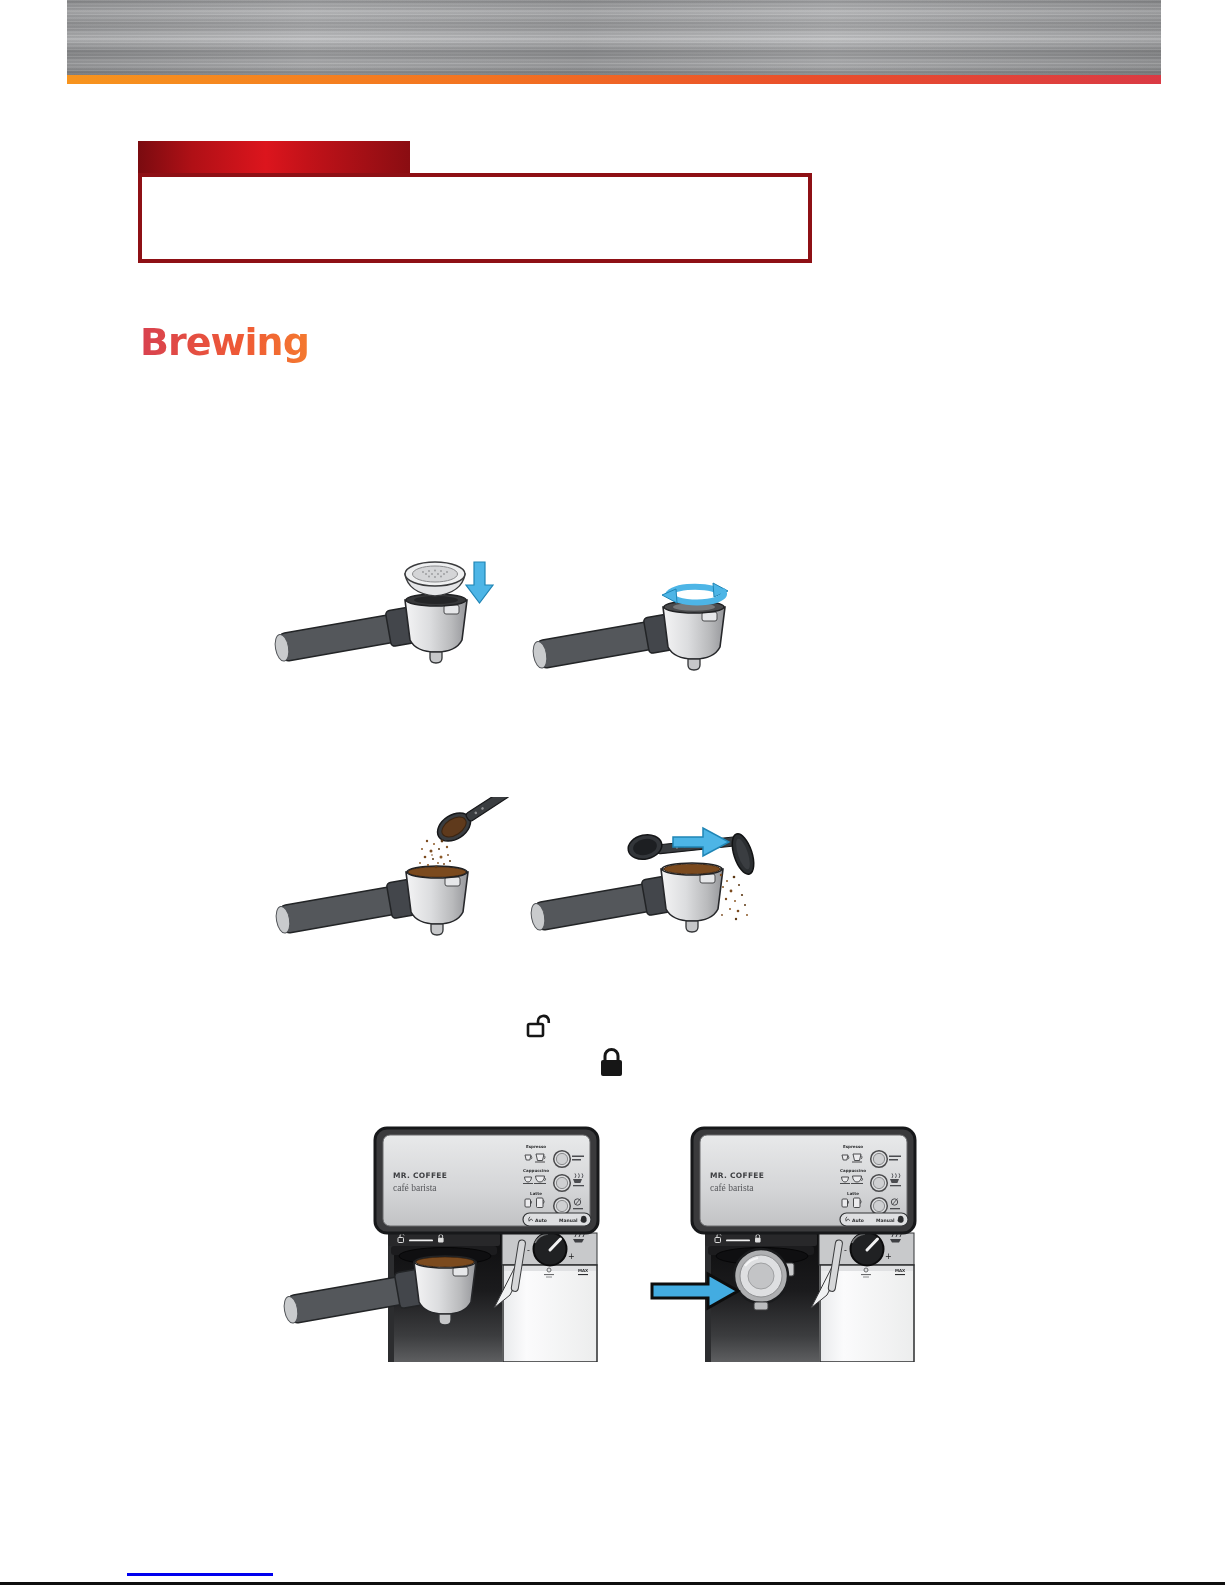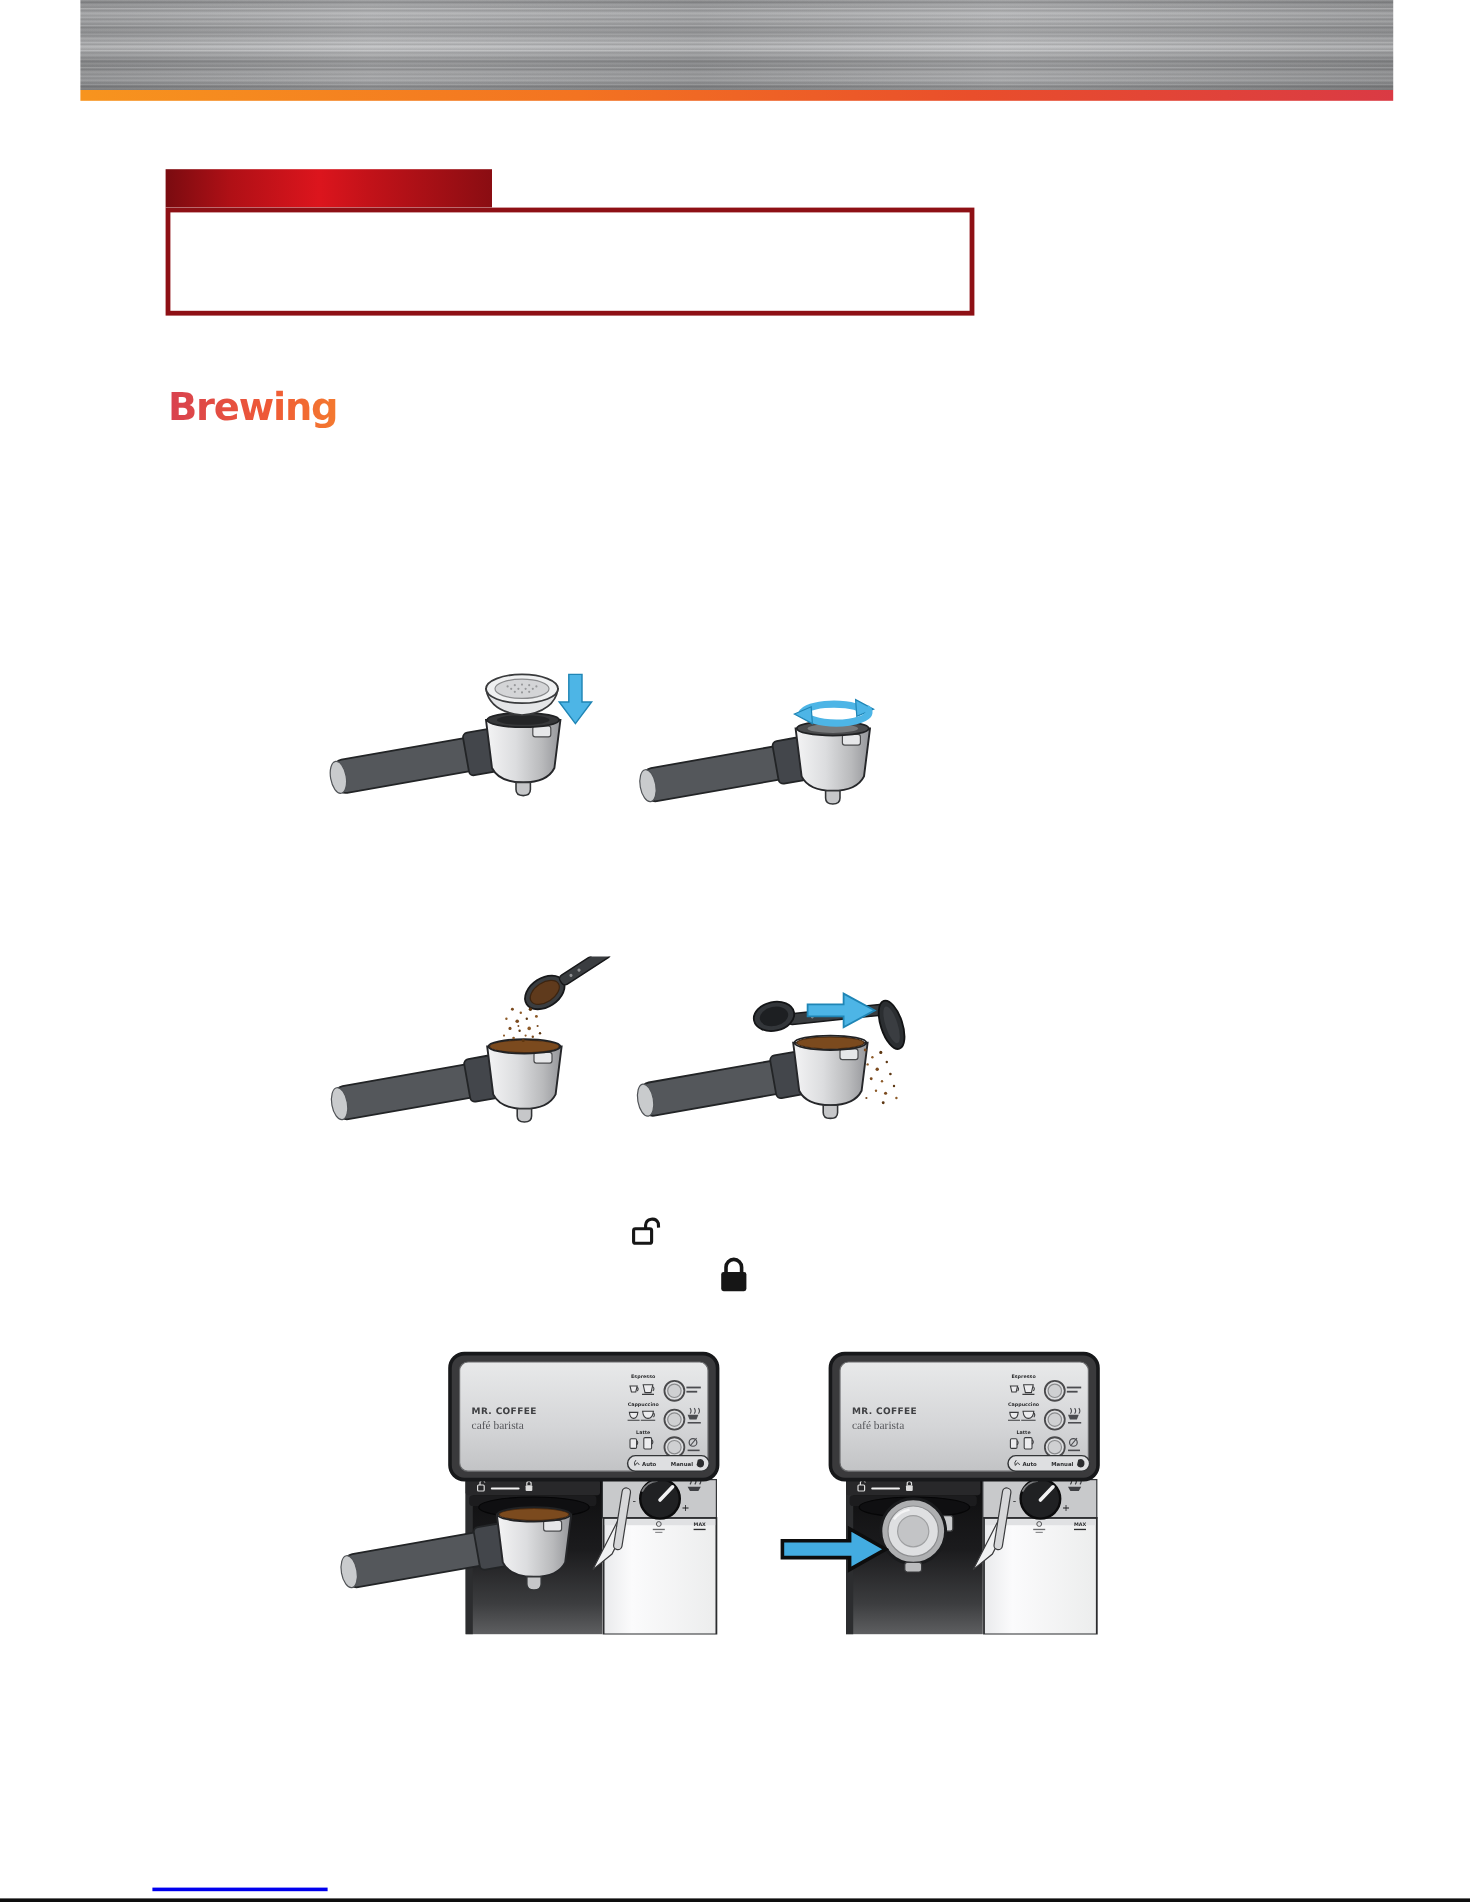--- a/index.html
+++ b/index.html
@@ -27,21 +27,21 @@
   #warning-banner{
     left:138px;top:141px;width:272px;height:32px;
     background:linear-gradient(90deg,#7A0B10 0%,#B01016 20%,#DC151D 47%,#C31219 62%,#8A0D12 100%);
   }
   #warning-box{
     left:138px;top:173px;width:674px;height:90px;box-sizing:border-box;
     border:4px solid #8E1015;background:#ffffff;
   }
 
   #section-heading{
-    left:140px;top:322px;font-size:32px;font-weight:bold;letter-spacing:-1px;line-height:1.1;
+    left:140px;top:322px;font-size:38px;font-weight:bold;letter-spacing:-1px;line-height:1.1;
     background:linear-gradient(90deg,#D8414F 0%,#EF5A36 60%,#F4792F 100%);
     -webkit-background-clip:text;background-clip:text;color:transparent;
   }
 
   #link-underline{left:127px;top:1573px;width:146px;height:3px;background:#0000EE;}
   #bottom-rule{left:0;top:1582px;width:1225px;height:3px;background:#0e0e0e;}
 
   svg text{font-family:"DejaVu Sans","Liberation Sans",sans-serif;}
   .serif{font-family:"Liberation Serif","DejaVu Serif",serif;}
 </style>

